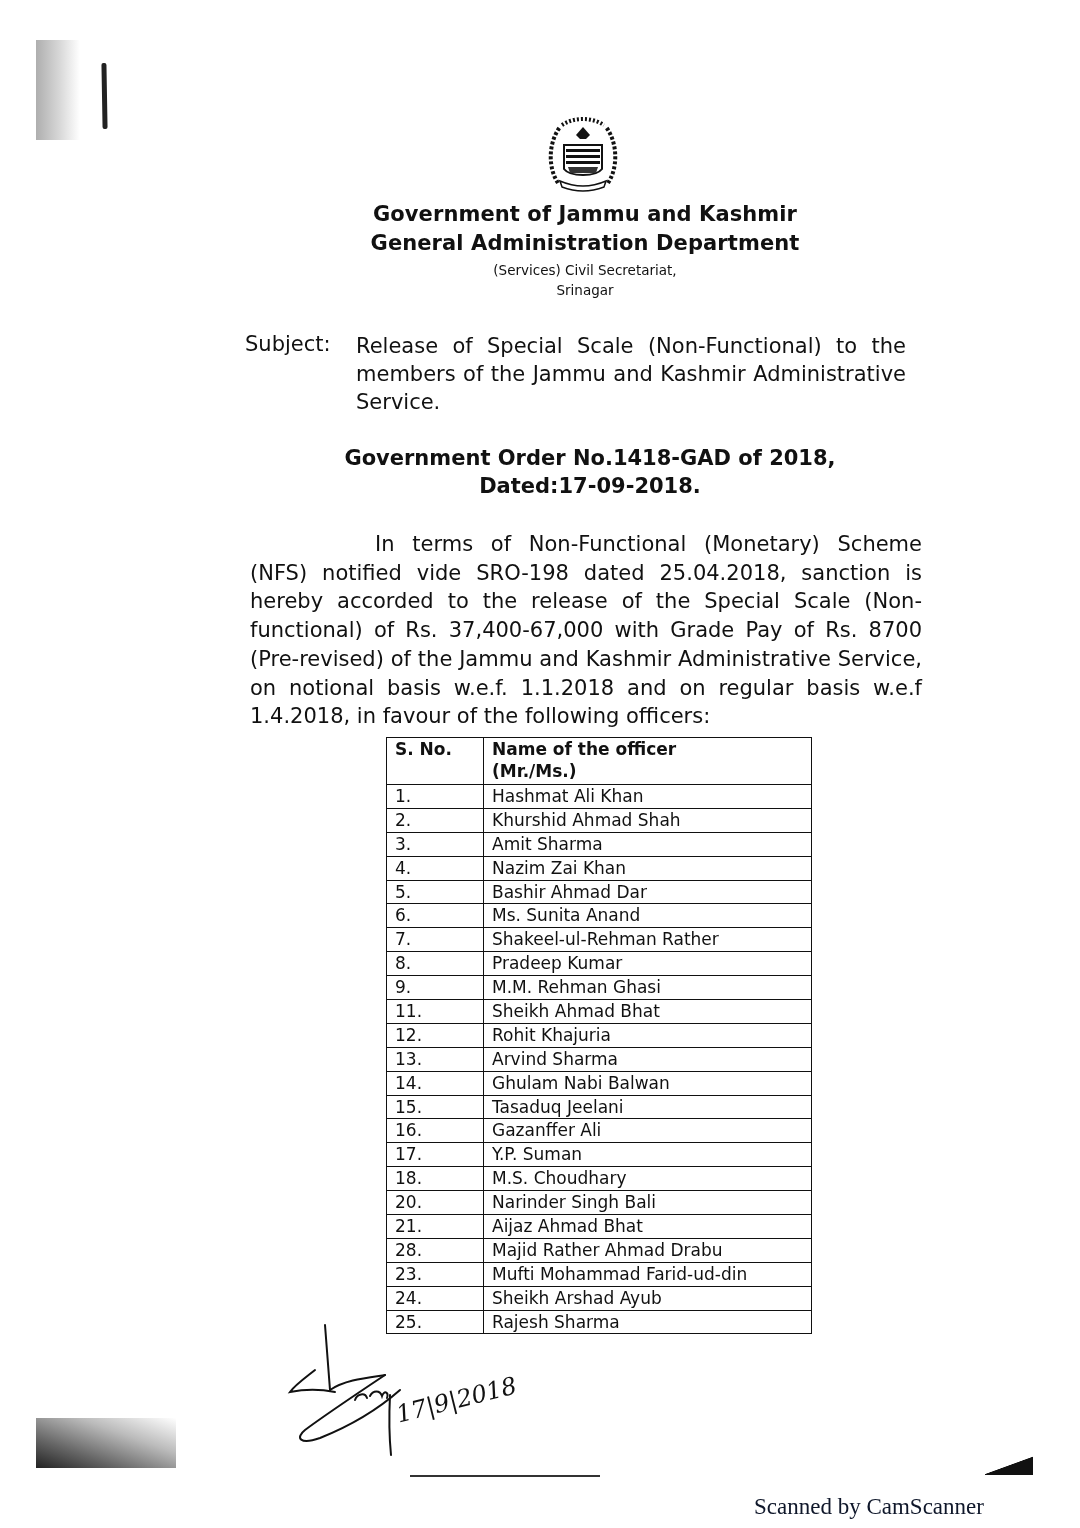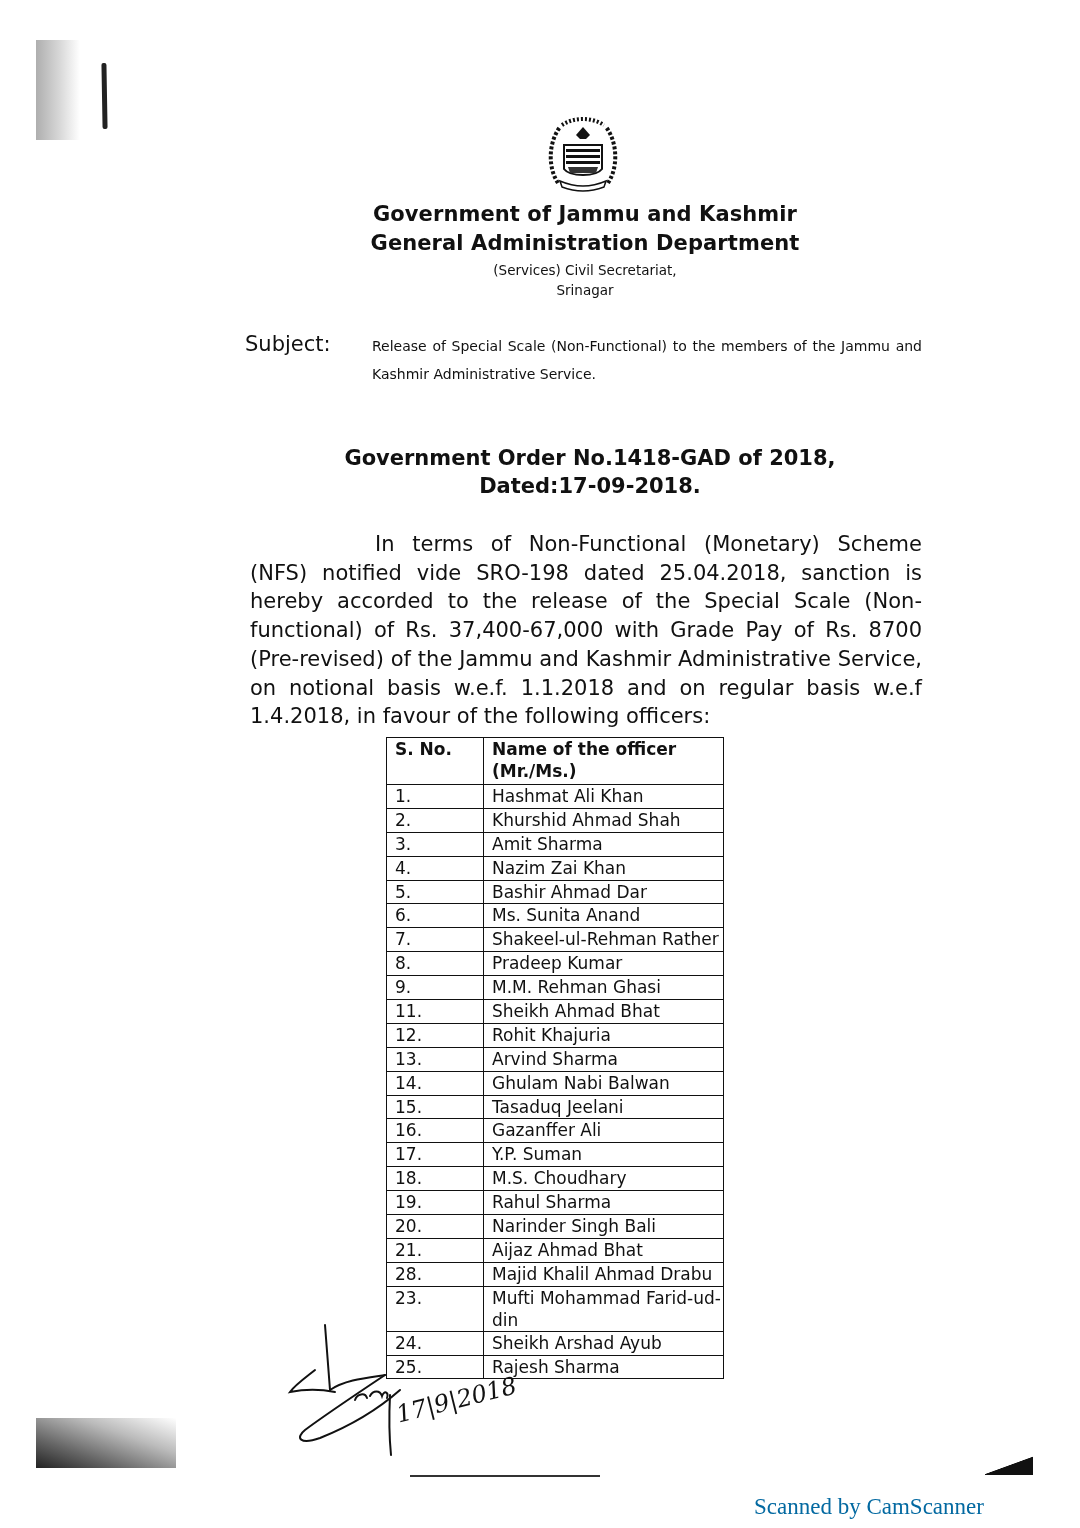--- a/index.html
+++ b/index.html
@@ -15,32 +15,32 @@
   .scan-corner-br { left:985px; top:1455px; width:48px; height:20px;
     background:linear-gradient(160deg,rgba(255,255,255,0) 50%,#111 52%); }
   .emblem { left:546px; top:113px; width:74px; height:86px; }
   .hdr { left:0; width:1170px; text-align:center; font-weight:bold; font-size:21px; letter-spacing:.1px; }
   .hdr1 { top:202px; }
   .hdr2 { top:231px; }
   .addr { left:0; width:1170px; text-align:center; font-size:13.5px; }
   .addr1 { top:262px; }
   .addr2 { top:282px; }
   .subj-label { left:245px; top:332px; font-size:21px;text-align:right; }
-  .subj-text { left:372px; top:332px; width:550px; font-size:14px; line-height:28px; text-align:justify; text-align-last:left; }
+  .subj-text { left:356px; top:332px; width:550px; font-size:21px; line-height:28px; text-align:justify; text-align-last:left; }
   .order { left:0; width:1180px; text-align:center; font-weight:bold; font-size:21px; }
   .order1 { top:446px; }
   .order2 { top:474px; }
   .para { left:250px; top:530px; width:672px; font-size:21px; line-height:28.7px; text-align:justify; text-indent:125px; }
-  table.officers { position:absolute; left:386px; top:737px; width:338px; border-collapse:collapse; font-size:17px;border-radius:10px; }
+  table.officers { position:absolute; left:386px; top:737px; width:426px; border-collapse:collapse; font-size:17px;border-radius:10px; }
   table.officers td, table.officers th { border:1.6px solid #111; padding:0 0 0 8px; text-align:left; vertical-align:top; }
   table.officers th { font-weight:bold; font-size:17px; line-height:22px; height:46px; }
   table.officers td { height:22.9px; line-height:22px; }
   table.officers .c1 { width:88px; }
   .sig { left:285px; top:1320px; width:230px; height:140px; }
-  .camscanner { left:754px; top:1494px; font-family:"Liberation Serif", serif; font-size:23px; color:#0369a1; }
+  .camscanner { left:754px; top:1494px; font-family:"Liberation Serif", serif; font-size:23px; color:#0f172a; }
 </style>
 </head>
 <body>
 
 <div class="abs scan-shade-tl"></div>
 <div class="abs scan-bar"></div>
 <div class="abs scan-shade-bl"></div>
 <div class="abs scan-line-b"></div>
 <div class="abs scan-corner-br"></div>
 
@@ -145,34 +145,30 @@
       </tr>
       <tr>
         <td class="c1">17.</td>
         <td>Y.P. Suman</td>
       </tr>
       <tr>
         <td class="c1">18.</td>
         <td>M.S. Choudhary</td>
       </tr>
       <tr>
-        <td class="c1">19.</td>
-        <td>Rahul Sharma</td>
-      </tr>
-      <tr>
         <td class="c1">20.</td>
         <td>Narinder Singh Bali</td>
       </tr>
       <tr>
         <td class="c1">21.</td>
         <td>Aijaz Ahmad Bhat</td>
       </tr>
       <tr>
         <td class="c1">28.</td>
-        <td>Majid Khalil Ahmad Drabu</td>
+        <td>Majid Rather Ahmad Drabu</td>
       </tr>
       <tr>
         <td class="c1">23.</td>
         <td>Mufti Mohammad Farid-ud-din</td>
       </tr>
       <tr>
         <td class="c1">24.</td>
         <td>Sheikh Arshad Ayub</td>
       </tr>
       <tr>

